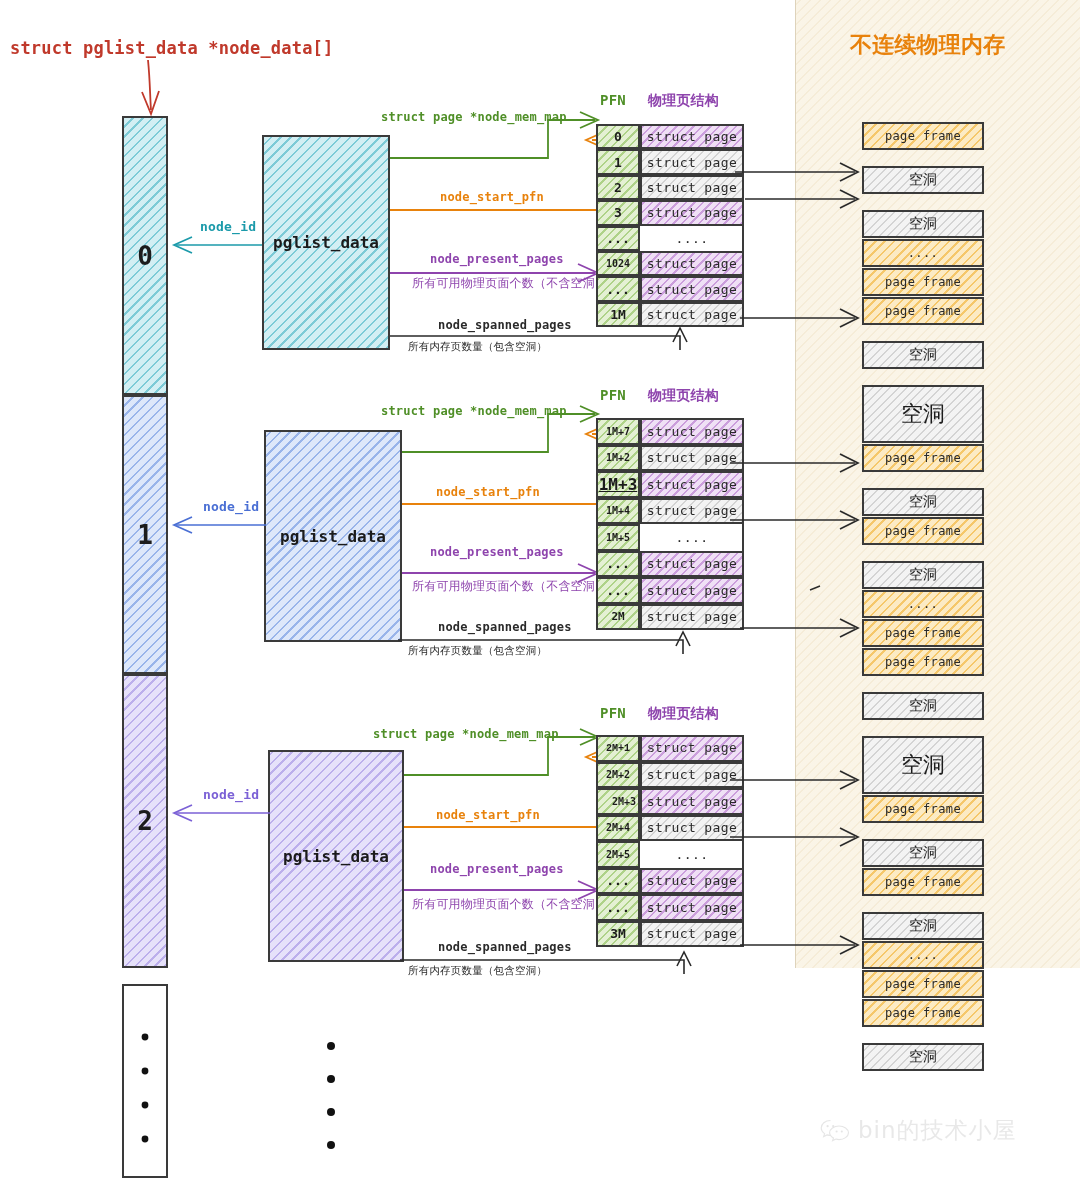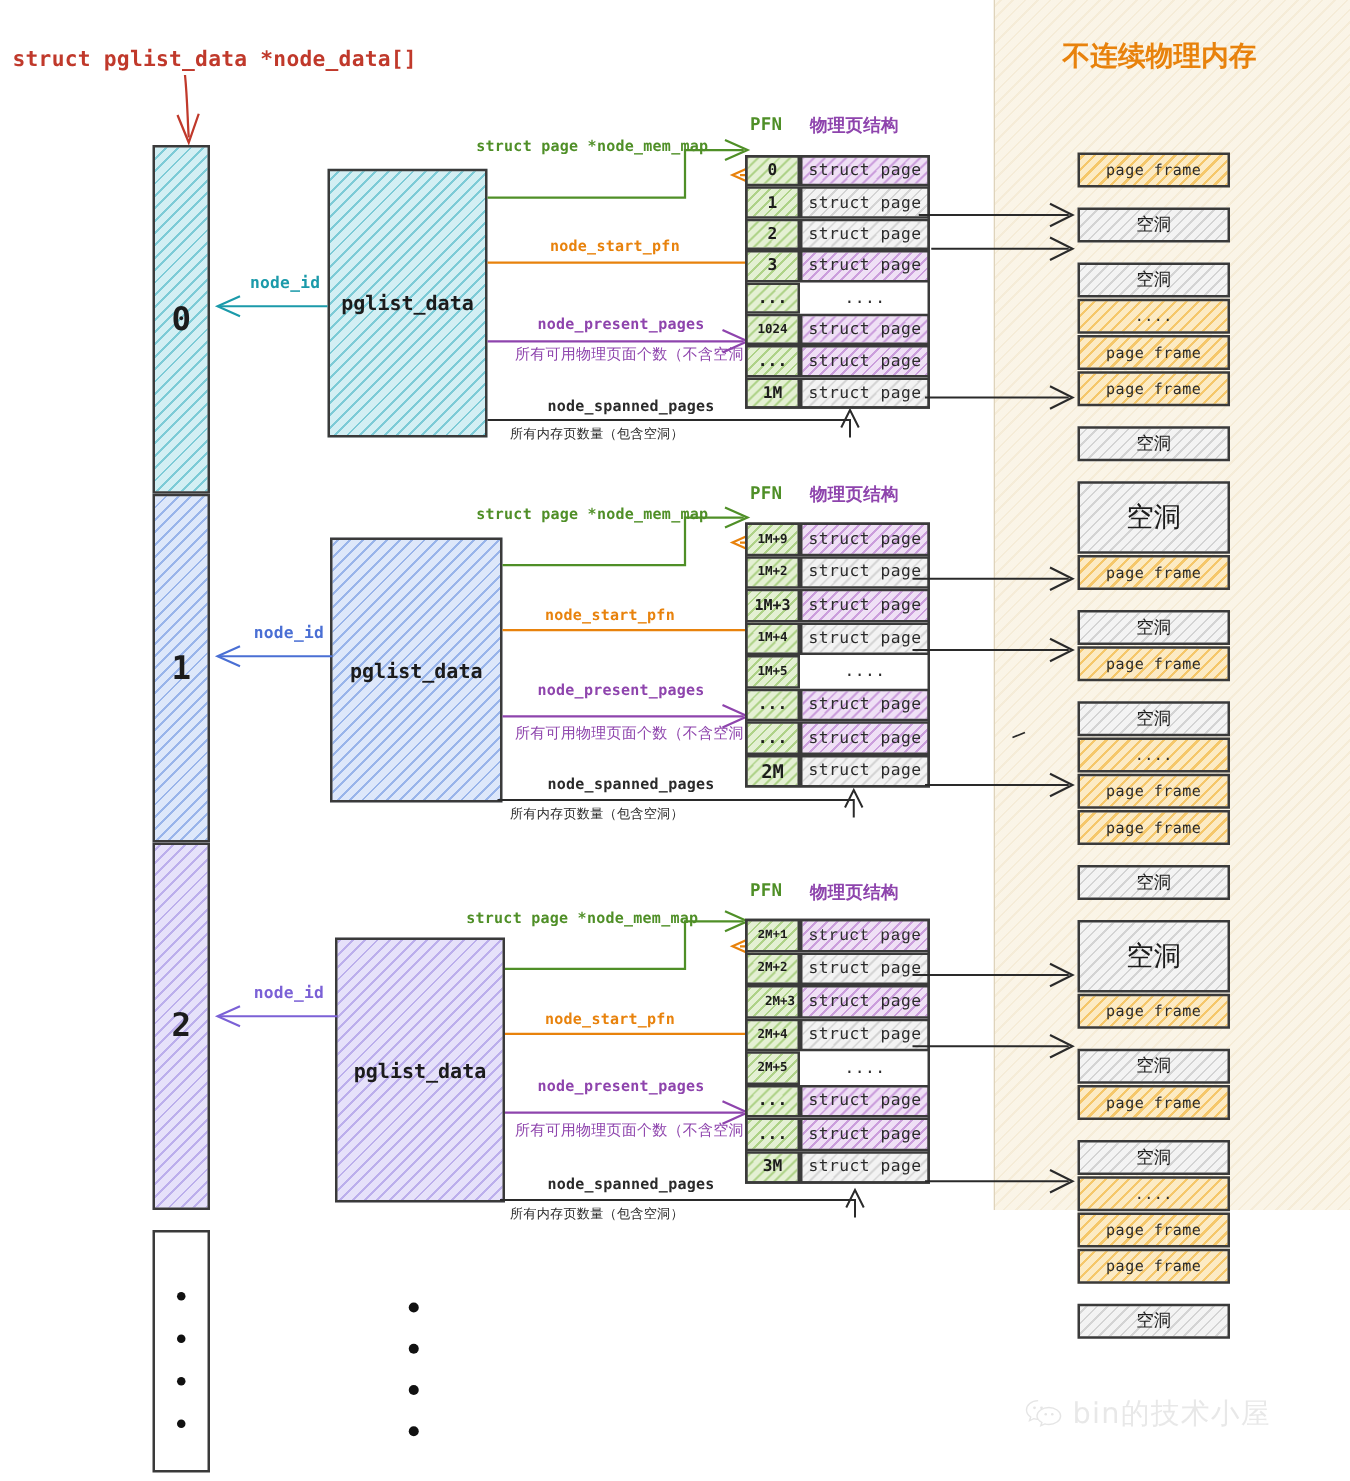--- a/index.html
+++ b/index.html
@@ -189,49 +189,49 @@
 <div class="abs lbl cn" style="left:408px;top:644px;color:#2a2a2a;font-size:10.5px;font-weight:normal;">所有内存页数量（包含空洞）</div>
 <svg class="abs" style="left:398px;top:634px;" width="290" height="22">
   <path d="M0,6 L285,6 L285,20" stroke="#2a2a2a" stroke-width="1.6" fill="none"></path>
   <path d="M278,12 L285,-2 L292,12" stroke="#2a2a2a" stroke-width="1.6" fill="none"></path>
 </svg>
 
 <div class="abs lbl" style="left:600px;top:387px;color:#4f8f27;font-size:14px;">PFN</div>
 <div class="abs lbl cn" style="left:648px;top:387px;color:#8e44ad;font-size:14px;">物理页结构</div>
 <div class="abs" id="pfn-table-1" style="left:596px;top:418px;width:148px;height:212px;">
     <div style="position: relative; display: flex; height: 26.5px;">
-      <div class="bx h-green ctr pfn-cell" style="width: 44px; height: 26.5px; font-size: 10px;">1M+9</div>
+      <div class="bx h-green ctr pfn-cell" style="width: 44px; height: 26.5px; font-size: 10px;">1M+7</div>
       <div class="bx ctr sp-cell h-violet" style="width: 104px; height: 26.5px; box-sizing: border-box; display: flex; align-items: center; justify-content: center;">struct page</div>
     </div>
     <div style="position: relative; display: flex; height: 26.5px;">
       <div class="bx h-green ctr pfn-cell" style="width: 44px; height: 26.5px; font-size: 10px;">1M+2</div>
       <div class="bx ctr sp-cell h-gray" style="width: 104px; height: 26.5px; box-sizing: border-box; display: flex; align-items: center; justify-content: center;">struct page</div>
     </div>
     <div style="position: relative; display: flex; height: 26.5px;">
-      <div class="bx h-green ctr pfn-cell" style="width: 44px; height: 26.5px; font-size: 12px;">1M+3</div>
+      <div class="bx h-green ctr pfn-cell" style="width: 44px; height: 26.5px; font-size: 16px; text-decoration: underline;">1M+3</div>
       <div class="bx ctr sp-cell h-violet" style="width: 104px; height: 26.5px; box-sizing: border-box; display: flex; align-items: center; justify-content: center;">struct page</div>
     </div>
     <div style="position: relative; display: flex; height: 26.5px;">
       <div class="bx h-green ctr pfn-cell" style="width: 44px; height: 26.5px; font-size: 10px;">1M+4</div>
       <div class="bx ctr sp-cell h-gray" style="width: 104px; height: 26.5px; box-sizing: border-box; display: flex; align-items: center; justify-content: center;">struct page</div>
     </div>
     <div style="position: relative; display: flex; height: 26.5px; border-radius: 10px;">
       <div class="bx h-green ctr pfn-cell" style="width: 44px; height: 26.5px; font-size: 10px;">1M+5</div>
       <div class="sp-cell" style="width: 104px; height: 26.5px; box-sizing: border-box; display: flex; align-items: center; justify-content: center;">....</div>
     </div>
     <div style="position: relative; display: flex; height: 26.5px;">
       <div class="bx h-green ctr pfn-cell" style="width: 44px; height: 26.5px; font-size: 13px;">...</div>
       <div class="bx ctr sp-cell h-violet" style="width: 104px; height: 26.5px; box-sizing: border-box; display: flex; align-items: center; justify-content: center;">struct page</div>
     </div>
     <div style="position: relative; display: flex; height: 26.5px;">
       <div class="bx h-green ctr pfn-cell" style="width: 44px; height: 26.5px; font-size: 13px;">...</div>
       <div class="bx ctr sp-cell h-violet" style="width: 104px; height: 26.5px; box-sizing: border-box; display: flex; align-items: center; justify-content: center;">struct page</div>
     </div>
     <div style="position: relative; display: flex; height: 26.5px;">
-      <div class="bx h-green ctr pfn-cell" style="width: 44px; height: 26.5px; font-size: 15px;">2M</div>
+      <div class="bx h-green ctr pfn-cell" style="width: 44px; height: 26.5px; font-size: 11px;">2M</div>
       <div class="bx ctr sp-cell h-gray" style="width: 104px; height: 26.5px; box-sizing: border-box; display: flex; align-items: center; justify-content: center;">struct page</div>
     </div>
     <div class="abs bx" style="left: 0px; top: 0px; width: 148px; height: 212px; pointer-events: none; background: none;"></div>
   </div>
 
 <div class="abs bx h-purple ctr" style="left:268px;top:750px;width:136px;height:212px;">
   <span style="font-size:16px;font-weight:bold;color:#1b1b1b;">pglist_data</span>
 </div>
 <div class="abs lbl" style="left:203px;top:787px;color:#7b61d6;">node_id</div>
 <svg class="abs" style="left:170px;top:803px;" width="105" height="20">

